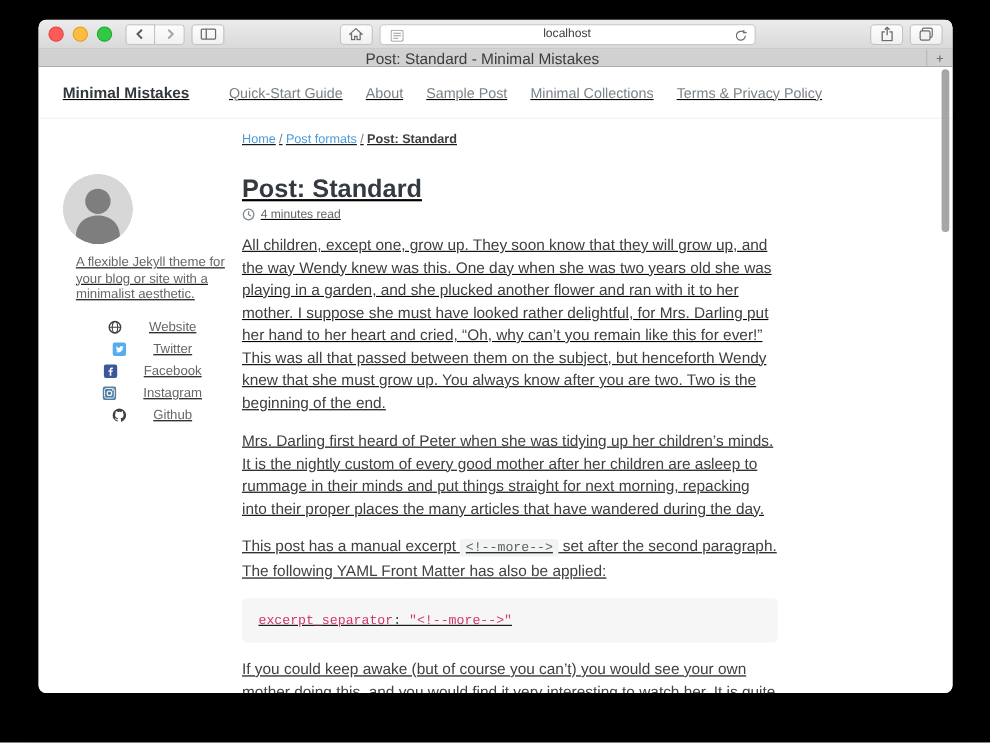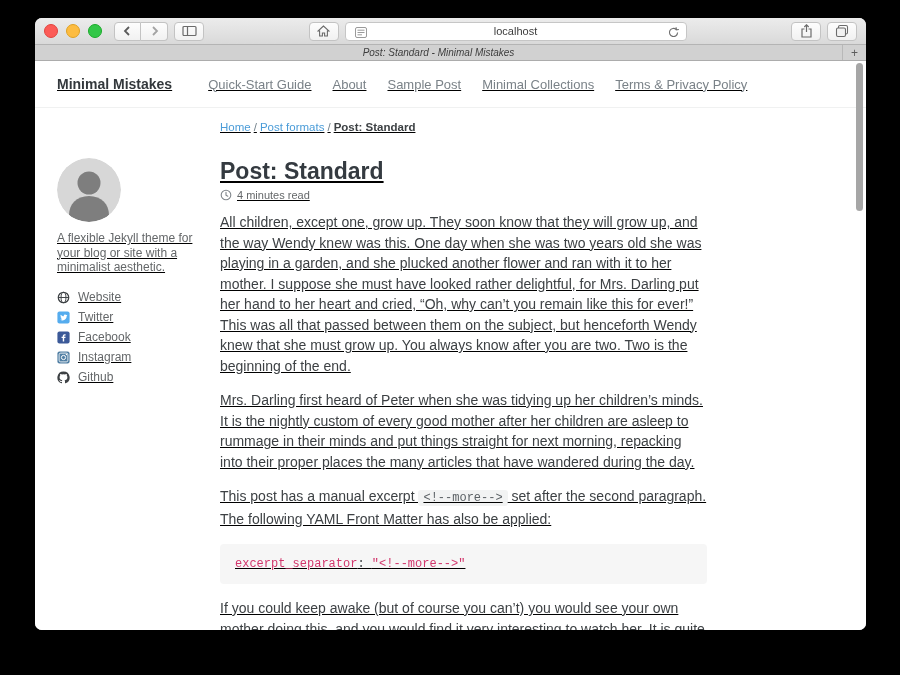--- a/index.html
+++ b/index.html
@@ -41,44 +41,44 @@
   }
   .url-text{font-size:11px;color:#3c3c3c;text-align:center;}
   .reader-ic{position:absolute;left:9px;top:4px;}
   .refresh-ic{position:absolute;right:6px;top:3px;}
   
   .tabbar{
     height:15px;background:#d1d1d1;border-bottom:1px solid #acacac;
     display:flex;align-items:stretch;
   }
   .tab{flex:1;display:flex;align-items:center;justify-content:center;
-       font-size:10px;color:#3d3d3d;font-style:italic;}
+       font-size:14px;color:#3d3d3d;}
   .newtab{width:23px;border-left:1px solid #b8b8b8;display:flex;align-items:center;
           justify-content:center;font-size:12px;color:#5c5c5c;}
   
   .page{background:#fff;height:570px;position:relative;overflow:hidden;text-decoration:underline;}
   .masthead{
     height:47px;border-bottom:1px solid #f0f1f1;display:flex;align-items:center;
     padding:0 22px;box-sizing:border-box;
   }
   .site-title{font-size:14px;font-weight:700;color:#33383c;margin-right:36px;cursor:pointer;}
   .masthead nav{display:flex;}
   .masthead nav a{font-size:13px;color:#7a8288;text-decoration:none;margin-right:21px;cursor:pointer;}
   .breadcrumb{margin:13px 0 0 185px;font-size:11.5px;color:#3d4144;}
   .breadcrumb a{color:#4b9cd8;text-decoration:none;cursor:pointer;}
   .crumb-sep{color:#72808a;margin:0 3px;}
   .crumb-current{font-weight:700;color:#3d4144;}
   .columns{display:flex;padding:25px 0 0 22px;}
   
   .sidebar{width:163px;flex:none;}
   .avatar{width:64px;height:64px;border-radius:50%;overflow:hidden;display:block;}
   .author-name{margin:13px 0 0;font-size:15px;font-weight:400;color:#494e52;}
-  .author-bio{margin:9px 0 0;font-size:12px;line-height:14.5px;color:#646769;width:140px;}
+  .author-bio{margin:9px 12px 0;font-size:12px;line-height:14.5px;color:#646769;width:140px;}
   .author-links{list-style:none;margin:16px 0 0;padding:0;}
-  .author-links li{display:flex;align-items:center;gap:8px;margin-bottom:7px;height:13px;cursor:pointer;}
+  .author-links li{display:flex;align-items:center;gap:24px;margin-bottom:7px;height:13px;cursor:pointer;justify-content:center;}
   .author-links li span.lbl{font-size:12px;color:#646769;}
   
   .main{width:487px;flex:none;}
   .post-title{margin:0;font-size:23px;line-height:26px;font-weight:700;color:#343a40;}
   .post-meta{margin-top:5px;display:flex;align-items:center;gap:5px;font-size:11px;color:#646769;}
   .main p{margin:14px 0 0;font-size:14px;line-height:20.5px;color:#3d4144;}
   .main p.first{margin-top:11px;}
   code.inline{
     font-family:"Liberation Mono","DejaVu Sans Mono",monospace;
     font-size:12px;background:#f2f3f3;padding:1px 5px;border-radius:3px;color:#5b6165;

